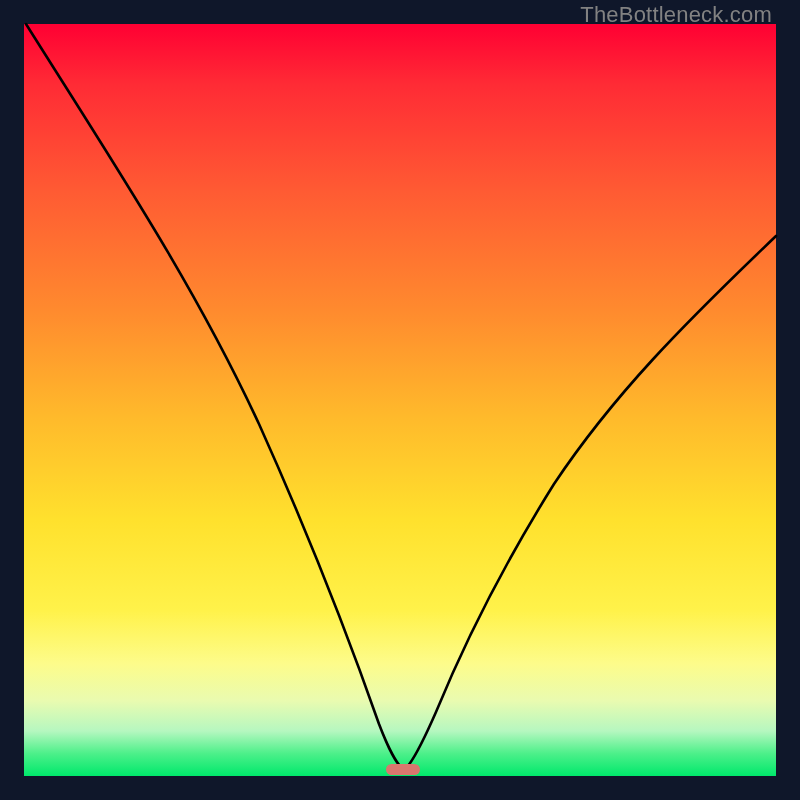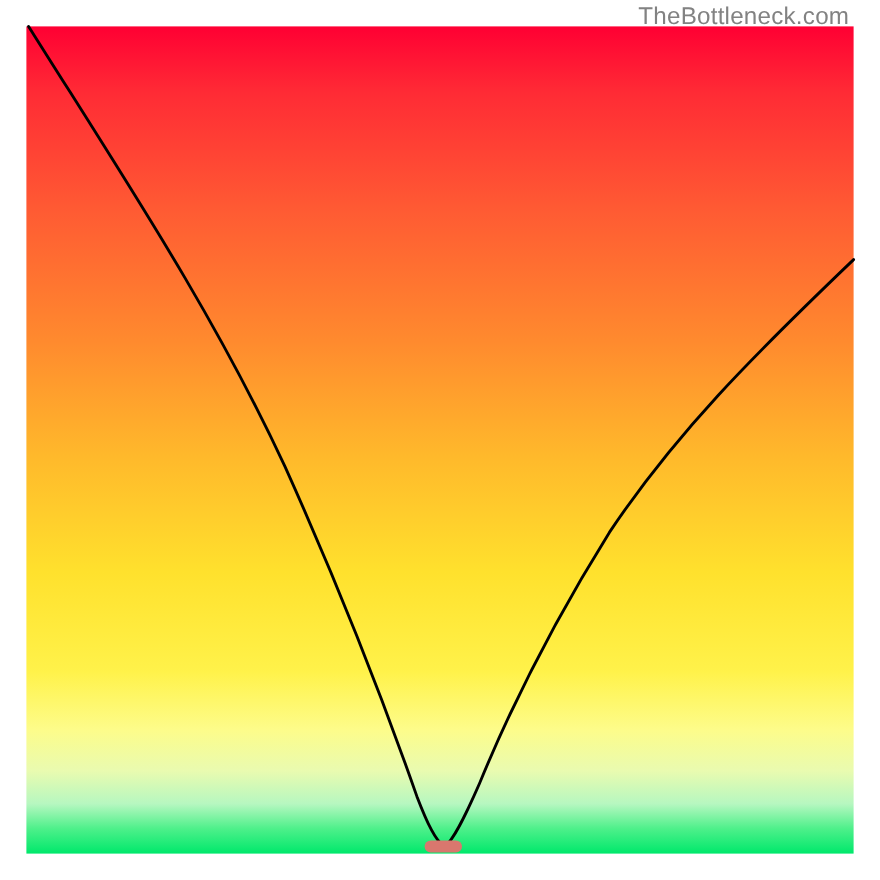--- a/index.html
+++ b/index.html
@@ -8,21 +8,21 @@
     width: 800px;
     height: 800px;
     background: #000;
     font-family: Arial, Helvetica, sans-serif;
     overflow: hidden;
   }
   .frame {
     position: relative;
     width: 800px;
     height: 800px;
-    background: #ffffff;
+    background: #0f172a;
   }
   .plot-area {
     position: absolute;
     left: 24px;
     top: 24px;
     width: 752px;
     height: 752px;
     
     background: linear-gradient(
       to bottom,

